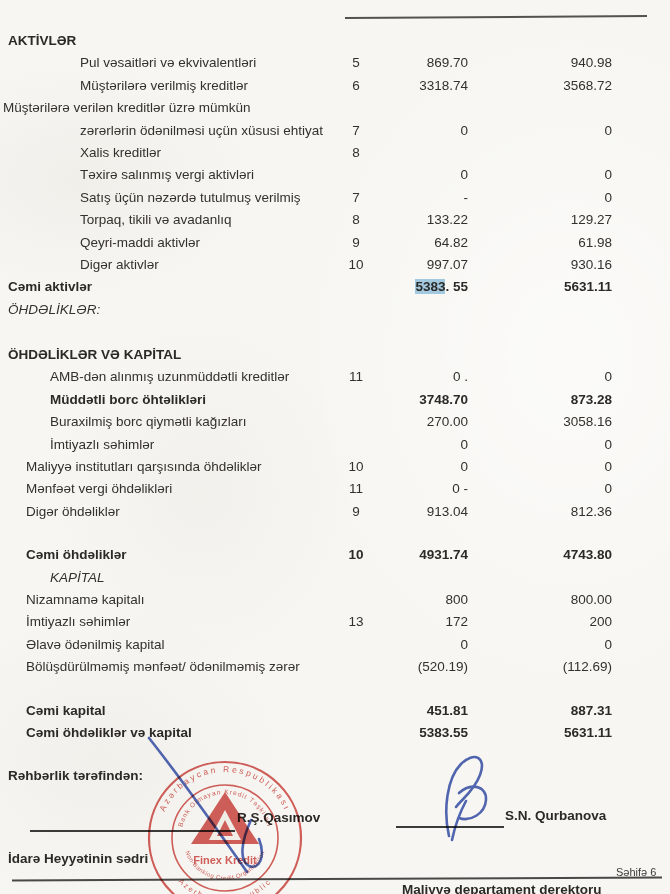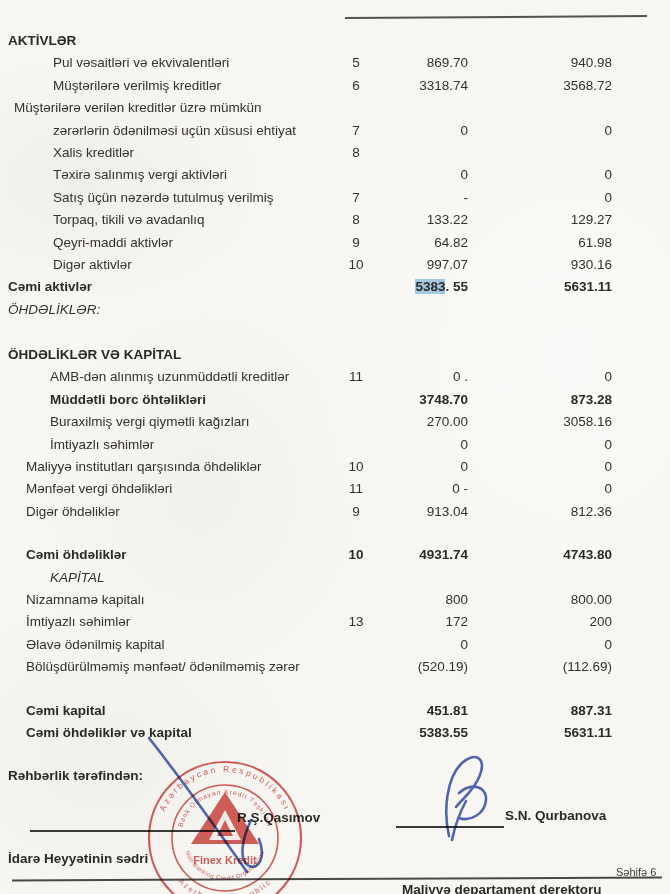--- a/index.html
+++ b/index.html
@@ -14,25 +14,25 @@
     font-family:"Liberation Sans", sans-serif;
     color:#33312c;
   }
   .rule{position:absolute;background:#54524e;height:2px;}
   #top-rule{left:345px;top:16px;width:302px;transform:rotate(-0.4deg);}
   #bottom-rule{left:12px;top:878px;width:650px;height:2px;transform:rotate(-0.25deg);background:#4a4846;}
   #rows{position:absolute;top:30px;left:0;width:670px;}
   .row{position:relative;height:22.4px;line-height:22.4px;font-size:13.5px;white-space:nowrap;}
   .row.bold{font-weight:bold;color:#2c2a26;}
   .row.italic{font-style:italic;}
-  .ind-0{padding-left:14px;}
+  .ind-0{padding-left:3px;}
   .ind-1{padding-left:8px;}
   .ind-2{padding-left:26px;}
   .ind-3{padding-left:50px;}
-  .ind-4{padding-left:53px;}
+  .ind-4{padding-left:80px;}
   .note{position:absolute;left:338px;width:36px;text-align:center;}
   .v1{position:absolute;left:368px;width:100px;text-align:right;}
   .v2{position:absolute;left:510px;width:102px;text-align:right;}
   .padnum{padding-right:27px;}
   .hl{background:#a2c9df;}
   .sig-text{position:absolute;font-weight:bold;font-size:13.5px;color:#2c2a26;white-space:nowrap;}
   .sig-line{position:absolute;height:2px;background:#3a3a38;}
   #page-label{position:absolute;left:616px;top:866px;font-size:11px;color:#3c3a36;}
   #stamp-svg{position:absolute;left:127px;top:750px;mix-blend-mode:multiply;opacity:.85;}
   #pen-svg{position:absolute;left:0;top:700px;mix-blend-mode:multiply;}
@@ -55,21 +55,21 @@
       <div class="row ind-4"><span class="label">Təxirə salınmış vergi aktivləri</span><span class="v1 padnum">0</span><span class="v2 padnum">0</span></div>
       <div class="row ind-4"><span class="label">Satış üçün nəzərdə tutulmuş verilmiş</span><span class="note">7</span><span class="v1 padnum">-</span><span class="v2 padnum">0</span></div>
       <div class="row ind-4"><span class="label">Torpaq, tikili və avadanlıq</span><span class="note">8</span><span class="v1">133.22</span><span class="v2">129.27</span></div>
       <div class="row ind-4"><span class="label">Qeyri-maddi aktivlər</span><span class="note">9</span><span class="v1">64.82</span><span class="v2">61.98</span></div>
       <div class="row ind-4"><span class="label">Digər aktivlər</span><span class="note">10</span><span class="v1">997.07</span><span class="v2">930.16</span></div>
       <div class="row ind-1 bold"><span class="label">Cəmi aktivlər</span><span class="v1 padnum"><span class="hl">5383</span>. 55</span><span class="v2">5631.11</span></div>
       <div class="row ind-1 italic"><span class="label">ÖHDƏLİKLƏR:</span></div>
       <div class="row ind-1 bold" style="margin-top: 23px;"><span class="label">ÖHDƏLİKLƏR VƏ KAPİTAL</span></div>
       <div class="row ind-3"><span class="label">AMB-dən alınmış uzunmüddətli kreditlər</span><span class="note">11</span><span class="v1 padnum">0 .</span><span class="v2 padnum">0</span></div>
       <div class="row ind-3 bold"><span class="label">Müddətli borc öhtəlikləri</span><span class="v1">3748.70</span><span class="v2">873.28</span></div>
-      <div class="row ind-3"><span class="label">Buraxilmiş vergi qiymətli kağızları</span><span class="v1">270.00</span><span class="v2">3058.16</span></div>
+      <div class="row ind-3"><span class="label">Buraxilmiş borc qiymətli kağızları</span><span class="v1">270.00</span><span class="v2">3058.16</span></div>
       <div class="row ind-3"><span class="label">İmtiyazlı səhimlər</span><span class="v1 padnum">0</span><span class="v2 padnum">0</span></div>
       <div class="row ind-2"><span class="label">Maliyyə institutları qarşısında öhdəliklər</span><span class="note">10</span><span class="v1 padnum">0</span><span class="v2 padnum">0</span></div>
       <div class="row ind-2"><span class="label">Mənfəət  vergi öhdəlikləri</span><span class="note">11</span><span class="v1 padnum">0  -</span><span class="v2 padnum">0</span></div>
       <div class="row ind-2"><span class="label">Digər öhdəliklər</span><span class="note">9</span><span class="v1">913.04</span><span class="v2">812.36</span></div>
       <div class="row ind-2 bold" style="margin-top: 21px;"><span class="label">Cəmi öhdəliklər</span><span class="note">10</span><span class="v1">4931.74</span><span class="v2">4743.80</span></div>
       <div class="row ind-3 italic"><span class="label">KAPİTAL</span></div>
       <div class="row ind-2"><span class="label">Nizamnamə  kapitalı</span><span class="v1 padnum">800</span><span class="v2">800.00</span></div>
       <div class="row ind-2"><span class="label">İmtiyazlı səhimlər</span><span class="note">13</span><span class="v1 padnum">172</span><span class="v2 padnum">200</span></div>
       <div class="row ind-2"><span class="label">Əlavə ödənilmiş kapital</span><span class="v1 padnum">0</span><span class="v2 padnum">0</span></div>
       <div class="row ind-2"><span class="label">Bölüşdürülməmiş mənfəət/ ödənilməmiş zərər</span><span class="v1">(520.19)</span><span class="v2">(112.69)</span></div>

